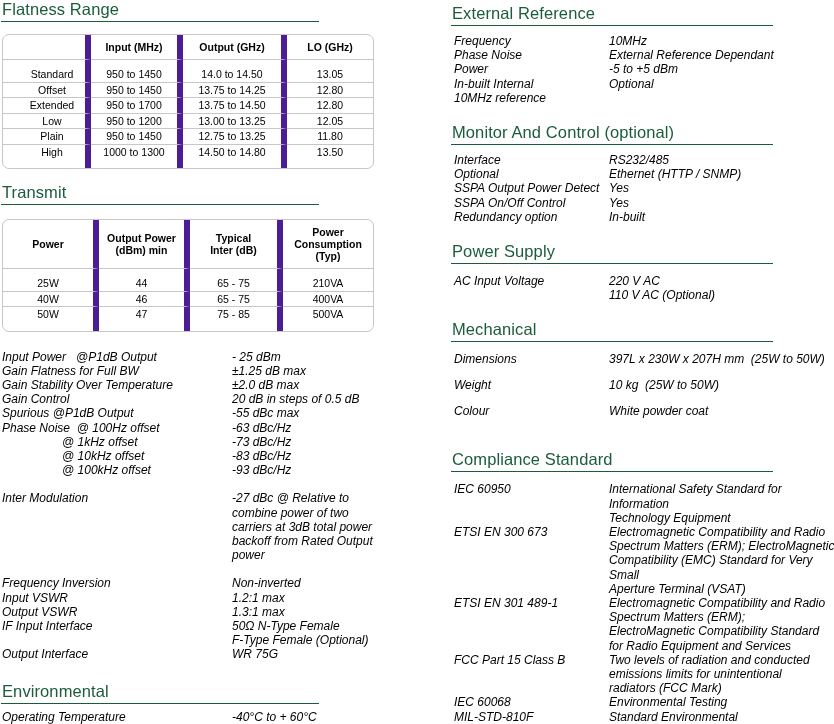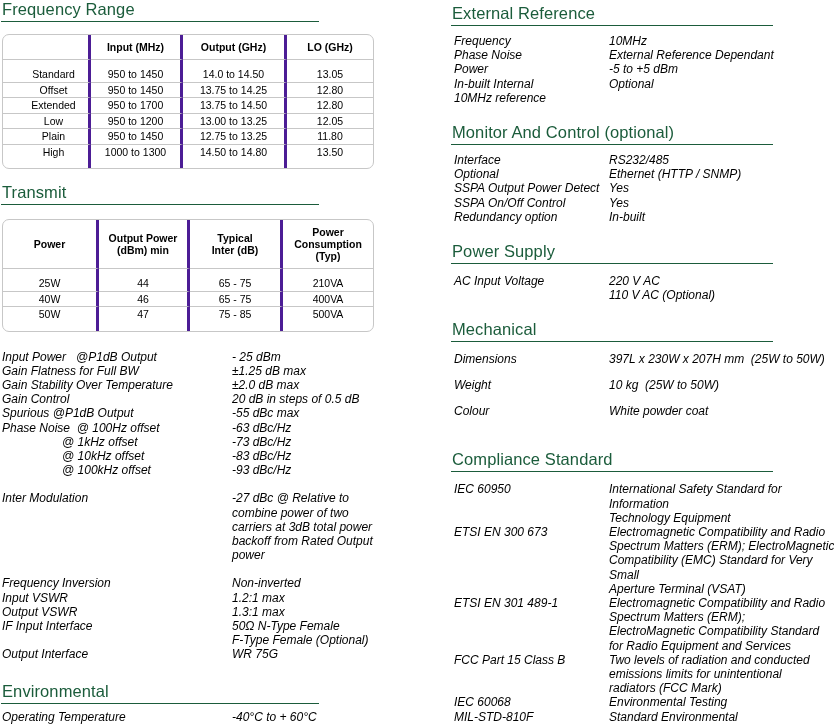--- a/index.html
+++ b/index.html
@@ -59,21 +59,21 @@
     border-collapse: separate;
     border-spacing: 0;
     border: 1px solid #c7c7c7;
     border-radius: 7px;
     font-size: 10.5px;
     table-layout: fixed;
     background: #fff;
     overflow: hidden;
   }
   .spec-table td, .spec-table th {
-    border-right: 3px solid #4c1d95;
+    border-right: 6px solid #4c1d95;
     border-bottom: 1px solid #c7c7c7;
     padding: 0;
     text-align: center;
     vertical-align: middle;
     font-weight: normal;
   }
   .spec-table tr td:last-child,
   .spec-table tr th:last-child { border-right: none; }
   .spec-table tr:last-child td { border-bottom: none; }
 
@@ -127,21 +127,21 @@
   .gap-20 { height: 20px; }
 </style>
 </head>
 <body>
 
 <div class="page">
 
   <div class="col-left">
 
     <div>
-      <div class="section-head">Frequency Range</div>
+      <div class="section-head">Flatness Range</div>
       <div class="rule left-rule"></div>
       <div class="gap-12"></div>
       <table class="spec-table" id="tbl-freq" style="width:370px; margin-left:2px;">
         <colgroup>
             <col style="width:88px">
             <col style="width:92px">
             <col style="width:104px">
             <col style="width:86px">
           </colgroup>
         <thead>

